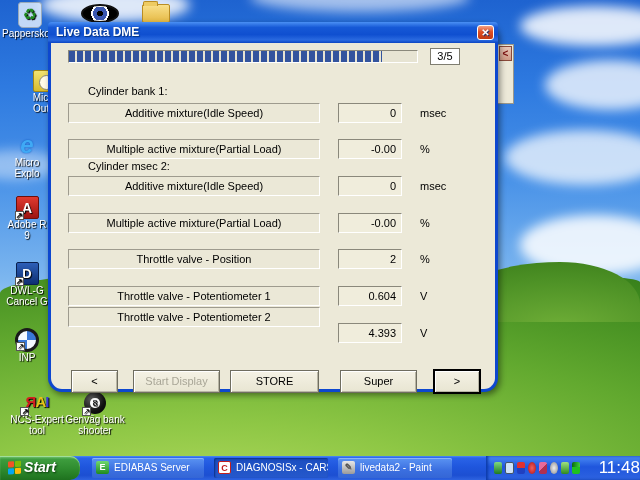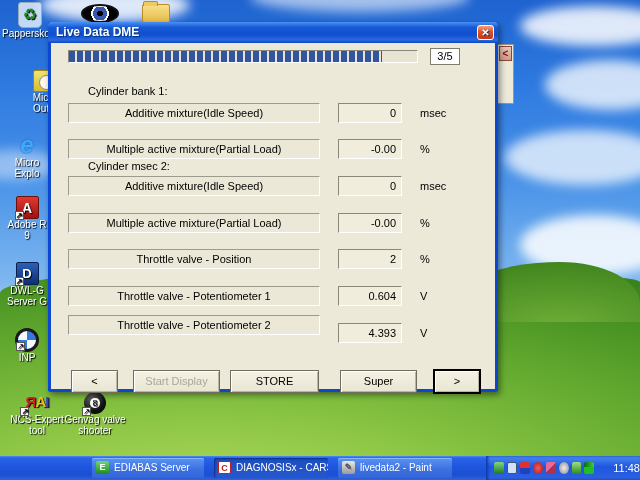--- a/index.html
+++ b/index.html
@@ -50,21 +50,21 @@
     color:#fff; font-weight:bold; font-size:13px; line-height:22px; }
   .bmw { width:24px; height:24px; border-radius:50%; border:3px solid #1a1a1a;
     background:conic-gradient(#3a78d8 0 25%, #f4f8ff 0 50%, #3a78d8 0 75%, #f4f8ff 0); }
   .ncs { width:30px; height:22px; font-weight:bold; font-size:15px; line-height:20px; letter-spacing:-1px; }
   .ball8 { width:22px; height:22px; border-radius:50%; background:radial-gradient(circle at 35% 30%, #555 0 2px, #111 60%, #000);
     color:#fff; font-size:9px; line-height:22px; }
   .ball8 i { font-style:normal; background:#fff; color:#000; border-radius:50%; padding:0 2px; }
 
   
   .dialog { position:absolute; left:48px; top:22px; width:450px; height:370px;
-    border:3px solid #0d47cf; border-top:none; border-radius:3px; background:#ece9d8;
+    border:3px solid #0d47cf; border-top:none; border-radius:14px; background:#ece9d8;
     box-shadow:2px 3px 6px rgba(0,0,0,.45); z-index:5; }
   .titlebar { position:absolute; left:-3px; right:-3px; top:0; height:21px; border-radius:4px 4px 0 0;
     background:linear-gradient(180deg,#4a90f4 0%, #1659d6 26%, #0f4fd0 60%, #2a6ae0 86%, #0c45c2 100%);
     color:#fff; font-weight:bold; font-size:12px; line-height:21px; padding-left:8px;
     text-shadow:1px 1px 1px #00317e; }
   .closebtn { position:absolute; right:4px; top:3px; width:17px; height:15px; border-radius:3px;
     background:linear-gradient(#f3a183,#df4f24 45%,#c33a14); border:1px solid #fff;
     color:#fff; font-size:10px; font-weight:bold; line-height:13px; text-align:center; cursor:default; }
   .body { position:absolute; left:0; right:0; top:21px; bottom:0; font-size:11px; color:#000; }
 
@@ -110,21 +110,21 @@
   .tico { position:absolute; left:4px; top:3px; width:13px; height:13px; border-radius:2px;
     font-size:9px; font-weight:bold; line-height:13px; text-align:center; }
   .tico.ediabas { background:linear-gradient(#6fd86f,#1f8a1f); color:#fff; }
   .tico.diag { background:#fff; border:1px solid #c02020; color:#c02020; }
   .tico.paint { background:linear-gradient(#e8e8e8,#9a9a9a); color:#555; }
 
   .tray { position:absolute; right:0; top:0; height:24px; width:154px;
     background:linear-gradient(180deg,#4b8cf5,#1f56dd 45%,#2e63e0); box-shadow:inset 2px 0 3px #0c3aa8;
     display:flex; align-items:center; padding-left:8px; gap:3px; }
   .tray .t { width:12px; height:12px; border-radius:2px; font-size:9px; line-height:12px; text-align:center; color:#fff; }
-  .clock { color:#fff; font-size:11px; margin-left:16px; }
+  .clock { color:#fff; font-size:17px; margin-left:16px; }
 </style>
 </head>
 <body>
 
 <div class="desktop">
   <div class="cloud c1"></div>
   <div class="cloud c2"></div>
   <div class="cloud c3"></div>
   <div class="cloud c4"></div>
   <div class="cloud c5"></div>
@@ -158,39 +158,39 @@
 <div class="dicon" style="left:2px; top:196px; width:50px;">
   <div class="ico adobe"><span>A</span>
     <span class="shortcut">↗</span></div>
   <span class="lbl">Adobe R</span>
   <span class="lbl">9</span>
 </div>
 <div class="dicon" style="left:2px; top:262px; width:50px;">
   <div class="ico dwl"><span>D</span>
     <span class="shortcut">↗</span></div>
   <span class="lbl">DWL-G</span>
-  <span class="lbl">Server G</span>
+  <span class="lbl">Cancel G</span>
 </div>
 <div class="dicon" style="left:2px; top:328px; width:50px;">
   <div class="ico bmw">
     <span class="shortcut">↗</span>
     </div>
   <span class="lbl">INP</span>
 </div>
 <div class="dicon" style="left:4px; top:392px; width:66px;">
   <div class="ico ncs">
     <span style="color:#d42020">Я</span><span style="color:#e8c21a">A</span><span style="color:#3a3ad8">I</span>
     <span class="shortcut">↗</span></div>
   <span class="lbl">NCS-Expert</span>
   <span class="lbl">tool</span>
 </div>
 <div class="dicon" style="left:62px; top:392px; width:66px;">
   <div class="ico ball8"><i>8</i>
     <span class="shortcut">↗</span></div>
-  <span class="lbl">Genväg valve</span>
+  <span class="lbl">Genväg bank</span>
   <span class="lbl">shooter</span>
 </div>
 
 <div class="peek">
   <span class="arrow">&lt;</span>
 </div>
 
 <div class="dialog">
   <div class="titlebar">
     <span>Live Data DME</span>
@@ -224,33 +224,42 @@
     <div class="fldunit" style="top:170px">%</div>
 
     <div class="fldlbl" style="top:206px">Throttle valve - Position</div>
     <div class="fldval" style="top:206px">2</div>
     <div class="fldunit" style="top:206px">%</div>
 
     <div class="fldlbl" style="top:243px">Throttle valve - Potentiometer 1</div>
     <div class="fldval" style="top:243px">0.604</div>
     <div class="fldunit" style="top:243px">V</div>
 
-    <div class="fldlbl" style="top:272px">Throttle valve - Potentiometer 2</div>
+    <div class="fldlbl" style="top:264px">Throttle valve - Potentiometer 2</div>
     <div class="fldval" style="top:280px">4.393</div>
     <div class="fldunit" style="top:280px">V</div>
 
     <div class="btn" style="left:20px; width:47px;">&lt;</div>
     <div class="btn" style="left:179px; width:89px;">STORE</div>
     <div class="btn disabled" style="left:82px; width:87px;">Start Display</div>
     <div class="btn" style="left:289px; width:77px;">Super</div>
     <div class="btn default" style="left:383px; width:46px;">&gt;</div>
   </div>
 </div>
 
 <div class="taskbar">
+  <div class="startbtn">
+    <span class="winflag">
+      <i style="background:#f35325"></i>
+        <i style="background:#81bc06"></i>
+        <i style="background:#05a6f0"></i>
+        <i style="background:#ffba08"></i>
+    </span>
+    <span>Start</span>
+  </div>
 
   <div class="taskbtn" style="left:92px; width:112px;">
     <span class="tico ediabas">E</span>
     <span>EDIABAS Server</span>
   </div>
   <div class="taskbtn active" style="left:214px; width:114px;">
     <span class="tico diag">C</span>
     <span>DIAGNOSISx - CARS...</span>
   </div>
   <div class="taskbtn" style="left:338px; width:114px;">

